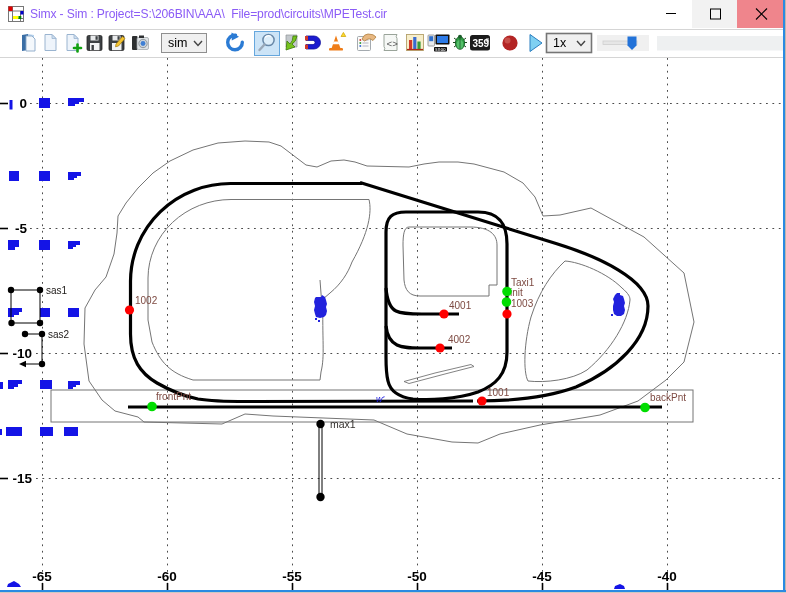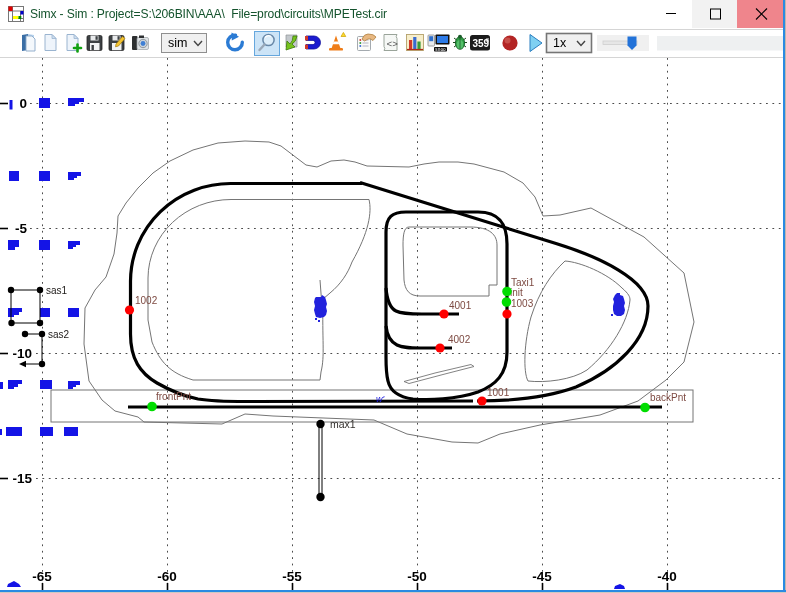--- a/index.html
+++ b/index.html
@@ -1,21 +1,21 @@
 <!DOCTYPE html>
 <html><head>
 <meta charset="utf-8">
 <style>
   html,body{margin:0;padding:0;}
   body{width:786px;height:593px;background:#fff;overflow:hidden;position:relative;
        font-family:"Liberation Sans", sans-serif;}
   #titlebar{position:absolute;left:0;top:0;width:786px;height:29px;background:#fff;}
   #titleicon{position:absolute;left:8px;top:6px;width:16px;height:16px;}
   #titletext{position:absolute;left:30px;top:0;height:28px;line-height:28px;
-             font-size:12.1px;color:#14532d;white-space:pre;letter-spacing:-0.13px;}
+             font-size:12.1px;color:#8b5cf6;white-space:pre;letter-spacing:-0.13px;}
   .sep{position:absolute;left:0;width:786px;height:1px;background:#d5d5d5;}
   #btn-min{position:absolute;left:646px;top:0;width:46px;height:28px;background:#fff;}
   #btn-max{position:absolute;left:692px;top:0;width:45px;height:28px;background:#f2f2f2;}
   #btn-close{position:absolute;left:737px;top:0;width:47px;height:28px;background:#ef858c;}
   #toolbar{position:absolute;left:0;top:30px;width:786px;height:27px;background:#fff;}
   #rightborder{position:absolute;left:783px;top:0;width:2px;height:593px;background:#2a8ae2;}
   #rightedge{position:absolute;left:785px;top:0;width:1px;height:593px;background:#bdb6ae;}
   #bottomborder{position:absolute;left:0;top:590px;width:786px;height:2px;background:#2a8ae2;}
   #bottomedge{position:absolute;left:0;top:592px;width:786px;height:1px;background:#cfc9c2;}
   #canvas{position:absolute;left:0;top:57px;}

